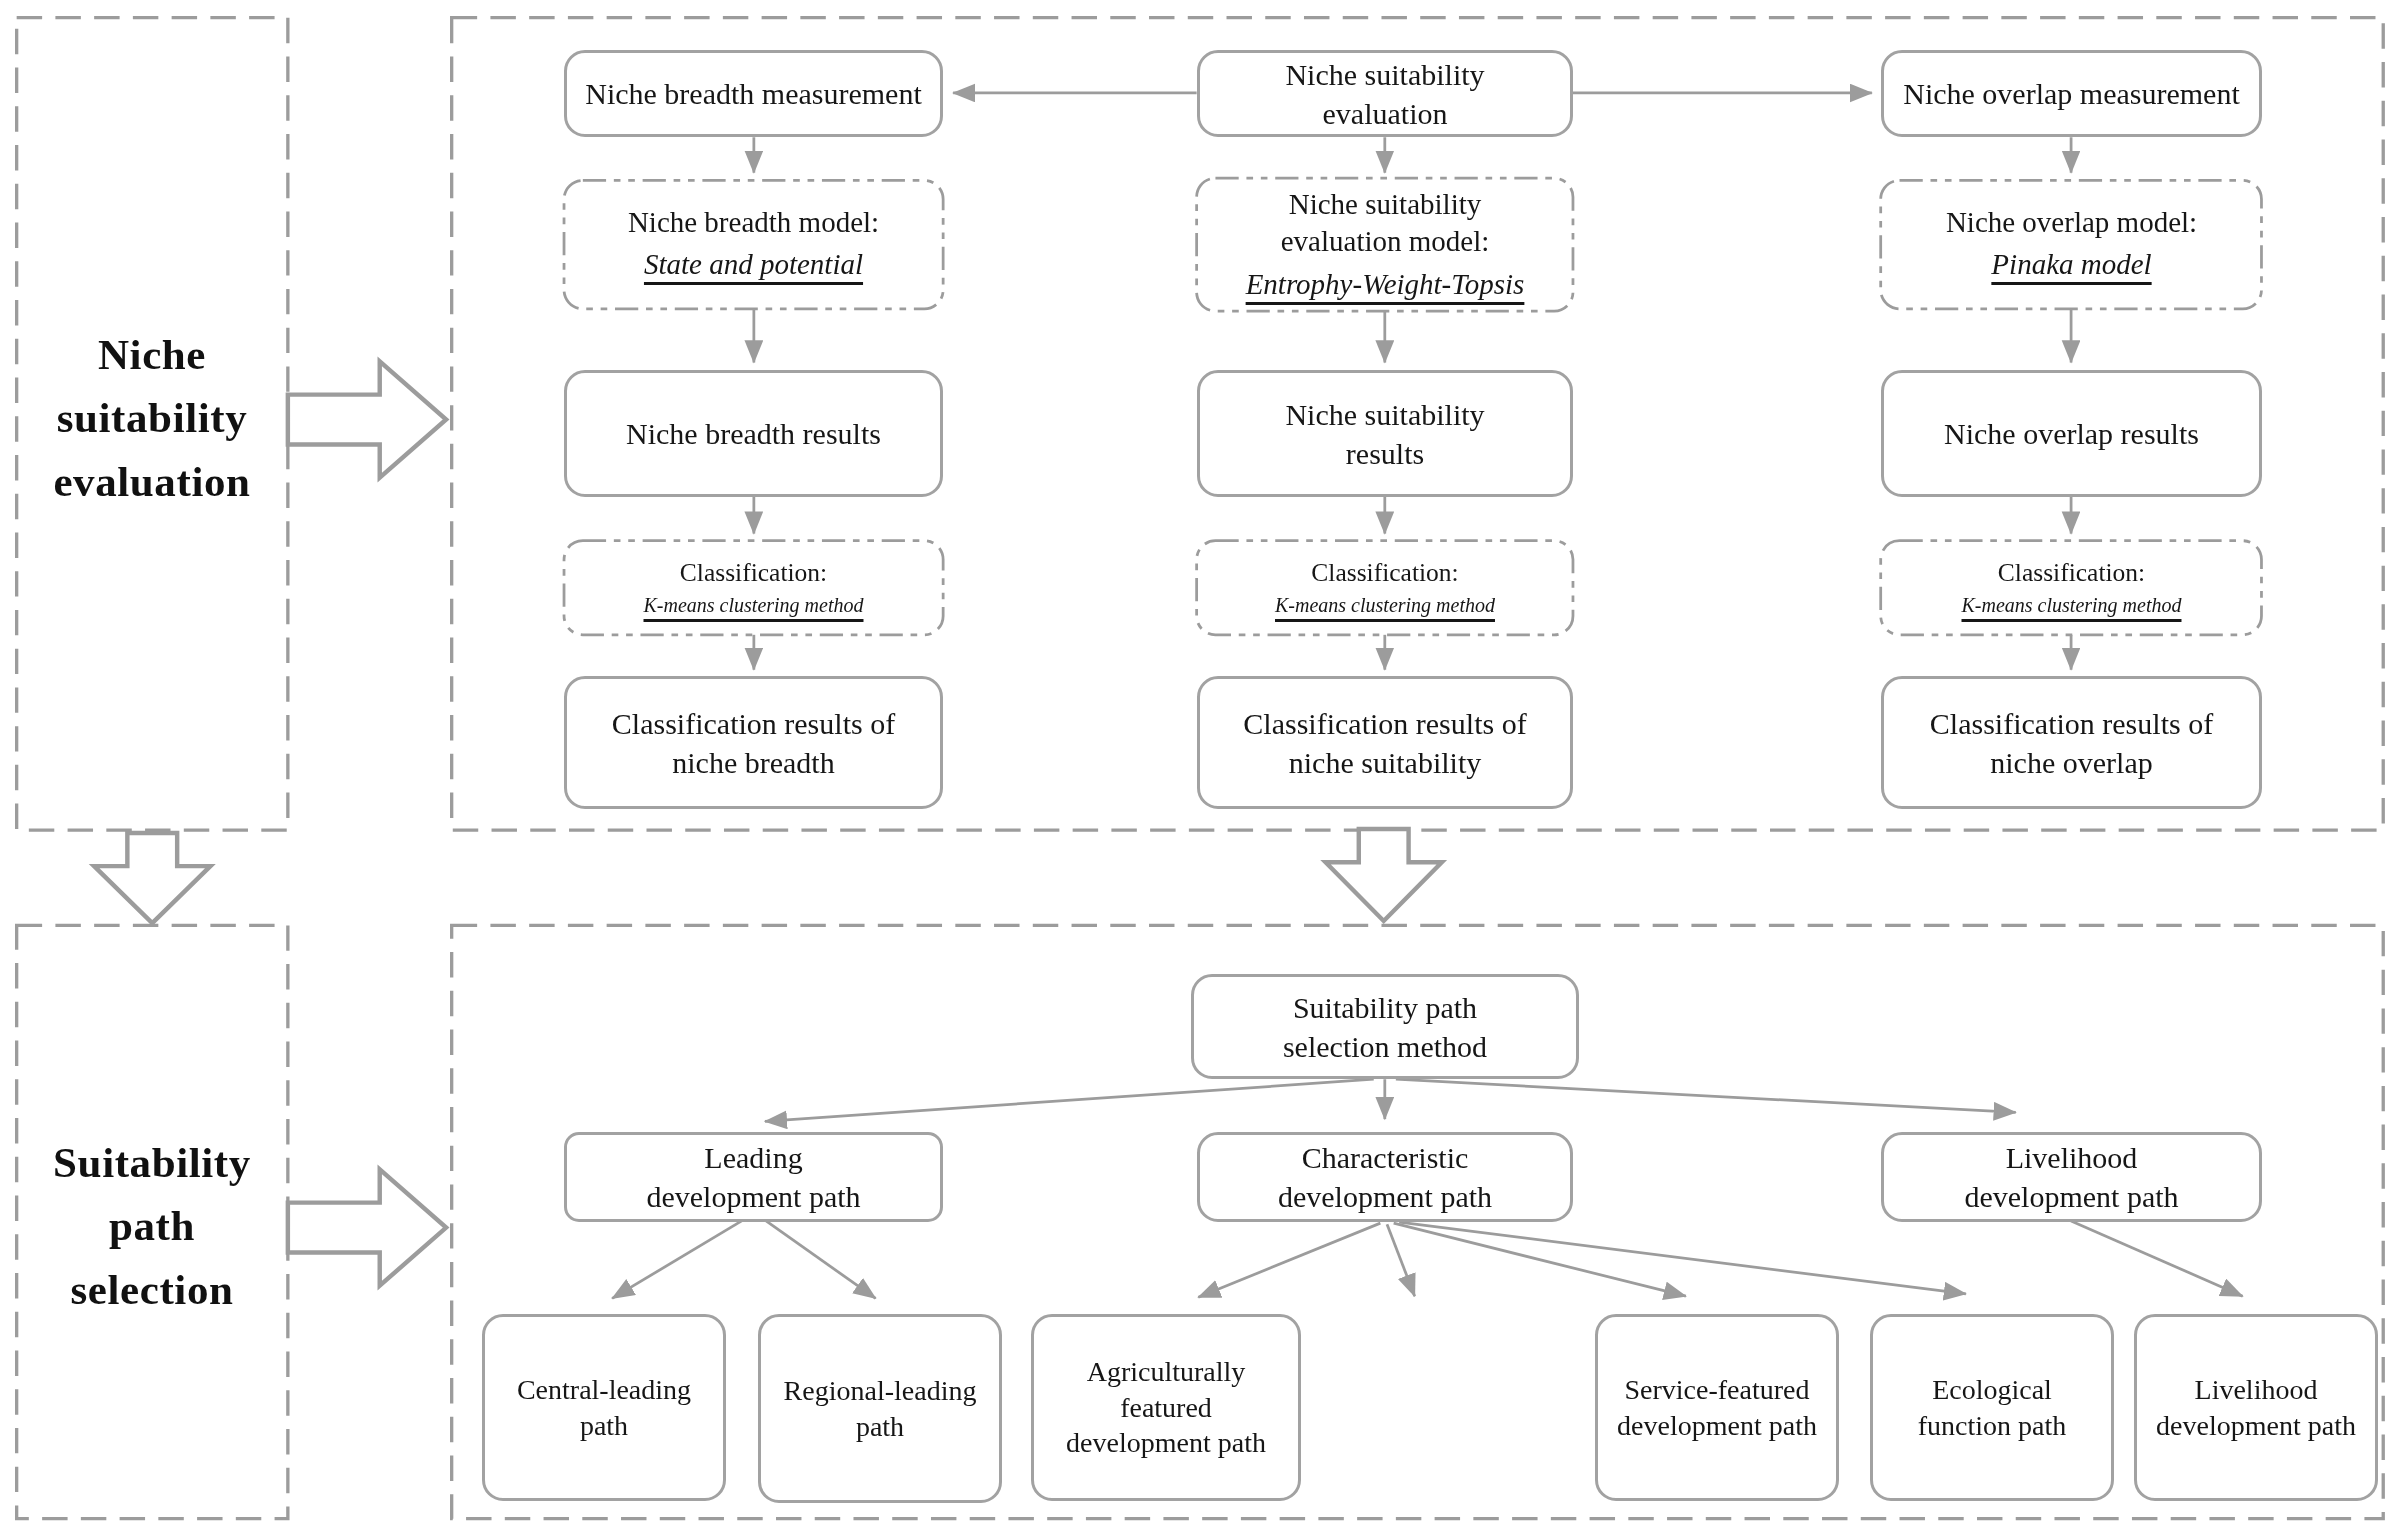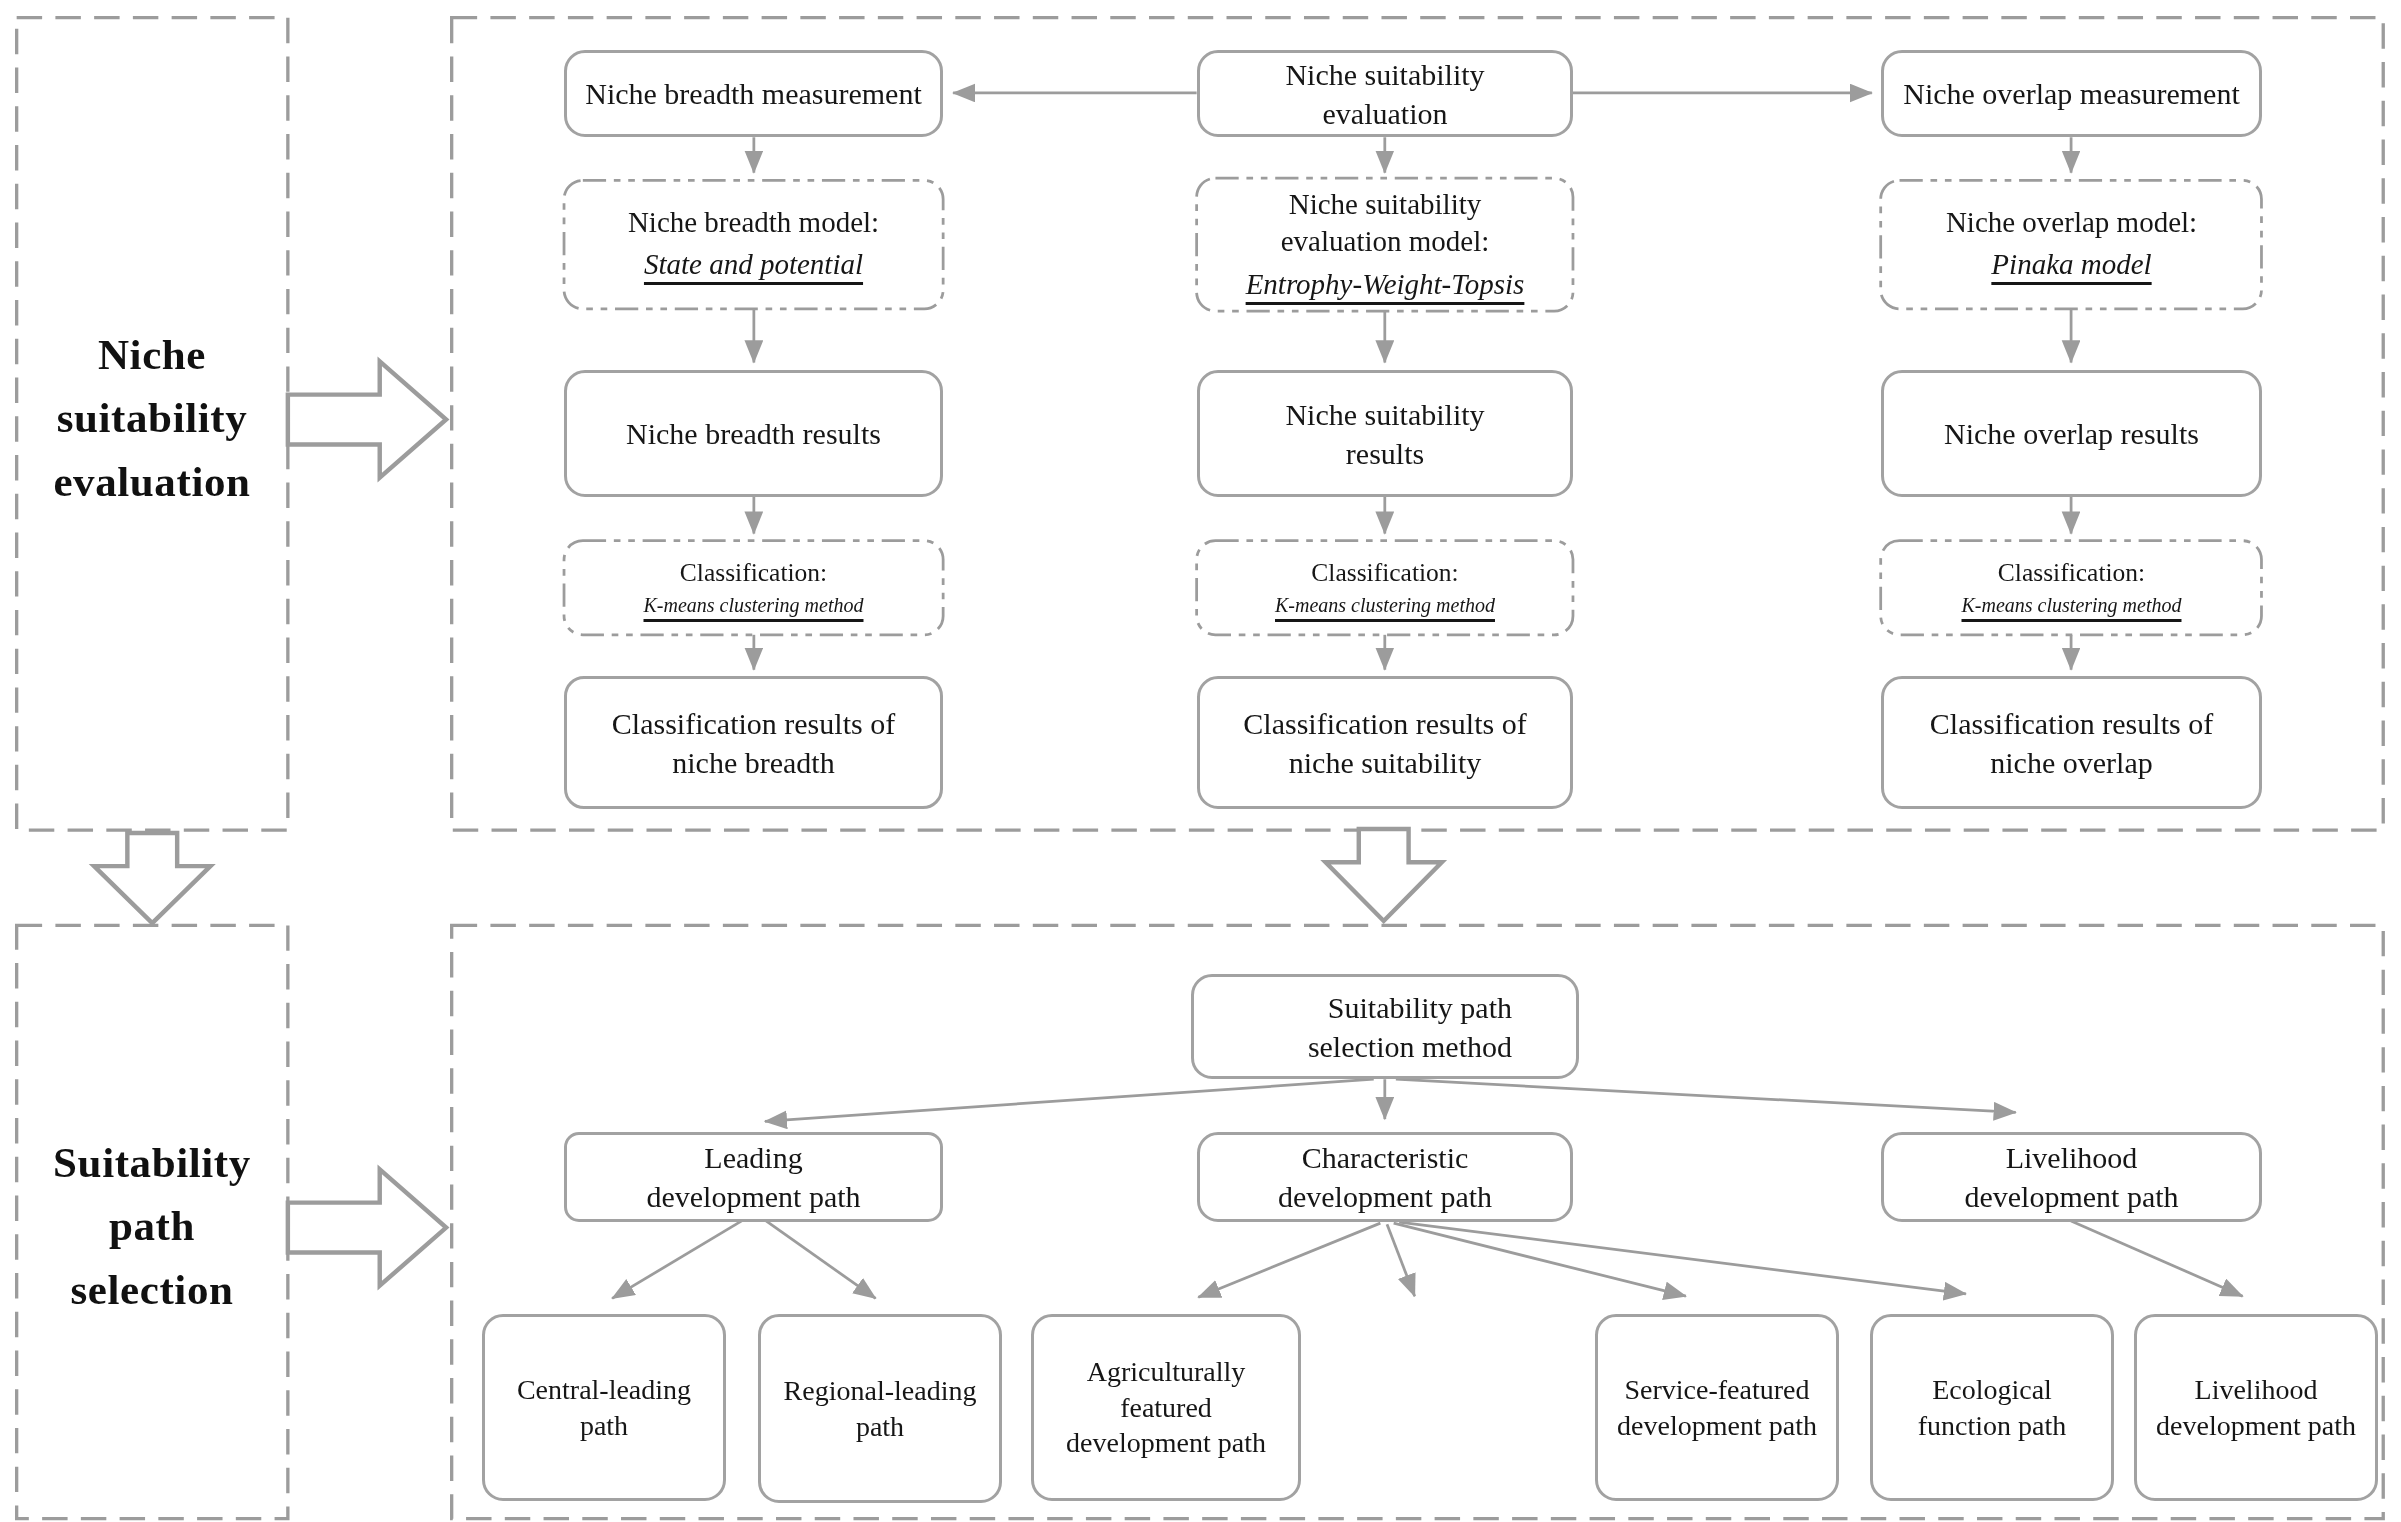--- a/index.html
+++ b/index.html
@@ -100,21 +100,21 @@
   <div class="node solid f54 pad-sm" style="left:564px;top:50px;width:379px;height:87px;">Niche breadth measurement</div>
   <div class="node" style="left:564px;top:180px;width:379px;height:128px;">
     <span class="model-title">Niche breadth model:</span>
     <span class="model-method">State and potential</span>
   </div>
   <div class="node solid f54 pad-sm" style="left:564px;top:370px;width:379px;height:127px;">Niche breadth results</div>
   <div class="node" style="left:564px;top:541px;width:379px;height:94px;">
     <span class="cls-title">Classification:</span>
     <span class="cls-method">K-means clustering method</span>
   </div>
-  <div class="node solid f54 pad-sm" style="left:564px;top:676px;width:379px;height:133px;border-radius:20px;">Classification results of niche breadth</div>
+  <div class="node solid f54 pad-sm" style="left:564px;top:676px;width:379px;height:133px;">Classification results of niche breadth</div>
 
   <div class="node solid f54 pad-md" style="left:1197px;top:50px;width:376px;height:87px;">Niche suitability evaluation</div>
   <div class="node" style="left:1197px;top:178px;width:376px;height:133px;">
     <span class="model-title" style="padding:0 61px;">Niche suitability evaluation model:</span>
     <span class="model-method">Entrophy-Weight-Topsis</span>
   </div>
   <div class="node solid f54 pad-lg" style="left:1197px;top:370px;width:376px;height:127px;">Niche suitability results</div>
   <div class="node" style="left:1197px;top:541px;width:376px;height:94px;">
     <span class="cls-title">Classification:</span>
     <span class="cls-method">K-means clustering method</span>
@@ -126,21 +126,21 @@
     <span class="model-title">Niche overlap model:</span>
     <span class="model-method">Pinaka model</span>
   </div>
   <div class="node solid f54 pad-sm" style="left:1881px;top:370px;width:381px;height:127px;">Niche overlap results</div>
   <div class="node" style="left:1881px;top:541px;width:381px;height:94px;">
     <span class="cls-title">Classification:</span>
     <span class="cls-method">K-means clustering method</span>
   </div>
   <div class="node solid f54 pad-sm" style="left:1881px;top:676px;width:381px;height:133px;">Classification results of niche overlap</div>
 
-  <div class="node solid f54" style="left:1191px;top:974px;width:388px;height:105px;padding:0 64px;text-align:right;">Suitability path selection method</div>
+  <div class="node solid f54" style="left:1191px;top:974px;width:388px;height:105px;padding:0 64px;">Suitability path selection method</div>
 
   <div class="node solid f54 pad-br" style="left:564px;top:1132px;width:379px;height:90px;border-radius:15px;">Leading development path</div>
   <div class="node solid f54 pad-br" style="left:1197px;top:1132px;width:376px;height:90px;">Characteristic development path</div>
   <div class="node solid f54 pad-br" style="left:1881px;top:1132px;width:381px;height:90px;">Livelihood development path</div>
 
   <div class="node solid f50 pad-sm" style="left:482px;top:1314px;width:244px;height:187px;">Central-leading path</div>
   <div class="node solid f50 pad-sm" style="left:758px;top:1314px;width:244px;height:189px;">Regional-leading path</div>
   <div class="node solid f50 pad-sm" style="left:1031px;top:1314px;width:270px;height:187px;">Agriculturally featured development path</div>
   <div class="node solid f50 pad-sm" style="left:1595px;top:1314px;width:244px;height:187px;">Service-featured development path</div>
   <div class="node solid f50 pad-sm" style="left:1870px;top:1314px;width:244px;height:187px;">Ecological function path</div>

